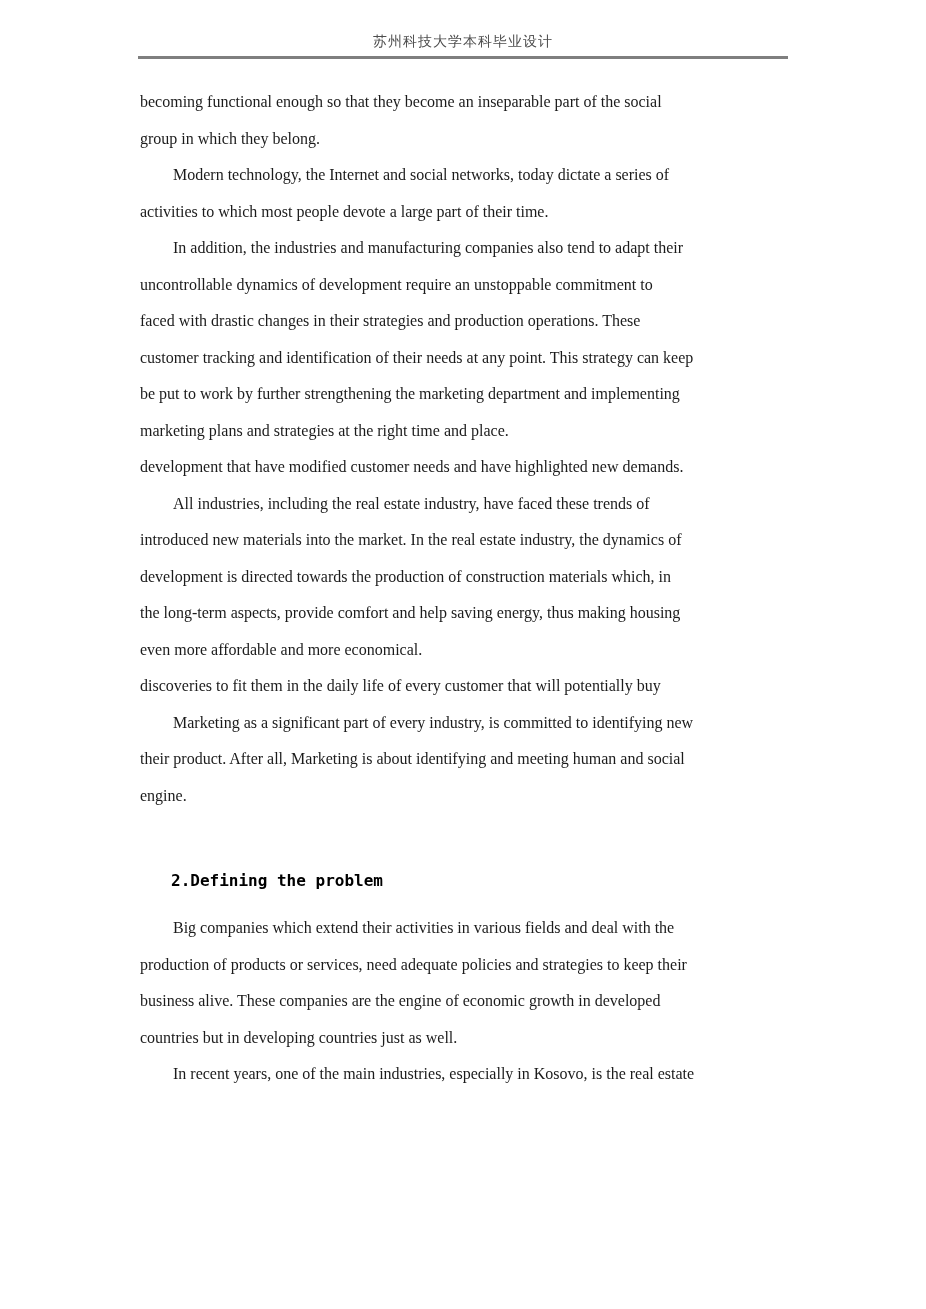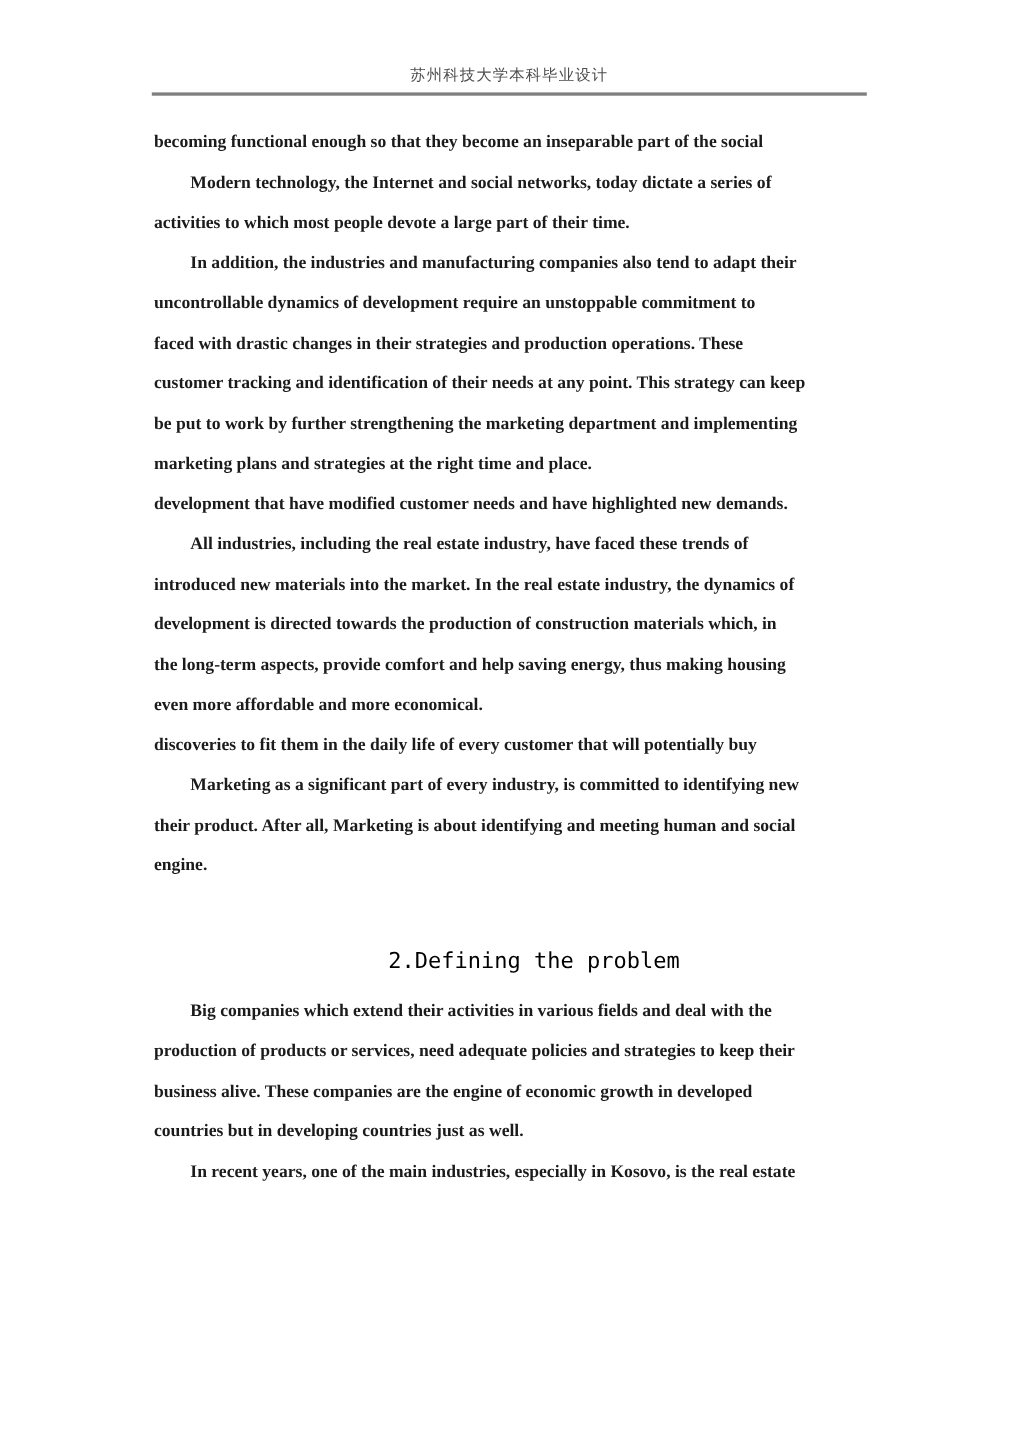--- a/index.html
+++ b/index.html
@@ -9,21 +9,21 @@
   }
   .page {
     position: relative;
     width: 926px;
     height: 1309px;
     background: #ffffff;
     overflow: hidden;
     font-family: "Liberation Serif", serif;
   }
   .header {
-    padding-top: 60px;
+    padding-top: 32px;
     width: 650px;
     margin-left: 138px;
   }
   .header-title {
     text-align: center;
     font-size: 14px;
     line-height: 20px;
     color: #4d4d4d;
     letter-spacing: 1px;
     font-family: "Liberation Serif", serif;
@@ -38,50 +38,49 @@
     margin-left: 140px;
     width: 660px;
     color: #1b1b1b;
     font-size: 16px;
   }
   .para { margin: 0; padding: 0; }
   .line {
     height: 36.5px;
     line-height: 36.5px;
     white-space: nowrap;
-    font-weight: bold;
   }
   .para.indent .line.first {
     padding-left: 33px;
   }
   .heading {
     margin-top: 52px;
     margin-bottom: 14px;
     padding-left: 31px;
     height: 30px;
     line-height: 30px;
     font-family: "DejaVu Sans Mono", monospace;
-    font-weight: normal;
-    font-size: 20px;
+    font-weight: bold;
+    font-size: 16px;
     color: #000000;
     white-space: nowrap;
-    text-align: center;
   }
 </style>
 </head>
 <body>
 
 <div class="page">
   <div class="header">
     <div class="header-title">苏州科技大学本科毕业设计</div>
     <div class="header-rule"></div>
   </div>
   <div class="doc-body">
       <div class="para">
         <div class="line first">becoming functional enough so that they become an inseparable part of the social</div>
+        <div class="line">group in which they belong.</div>
       </div>
       <div class="para indent">
         <div class="line first">Modern technology, the Internet and social networks, today dictate a series of</div>
         <div class="line">activities to which most people devote a large part of their time.</div>
       </div>
       <div class="para indent">
         <div class="line first">In addition, the industries and manufacturing companies also tend to adapt their</div>
         <div class="line">uncontrollable dynamics of development require an unstoppable commitment to</div>
         <div class="line">faced with drastic changes in their strategies and production operations. These</div>
         <div class="line">customer tracking and identification of their needs at any point. This strategy can keep</div>

